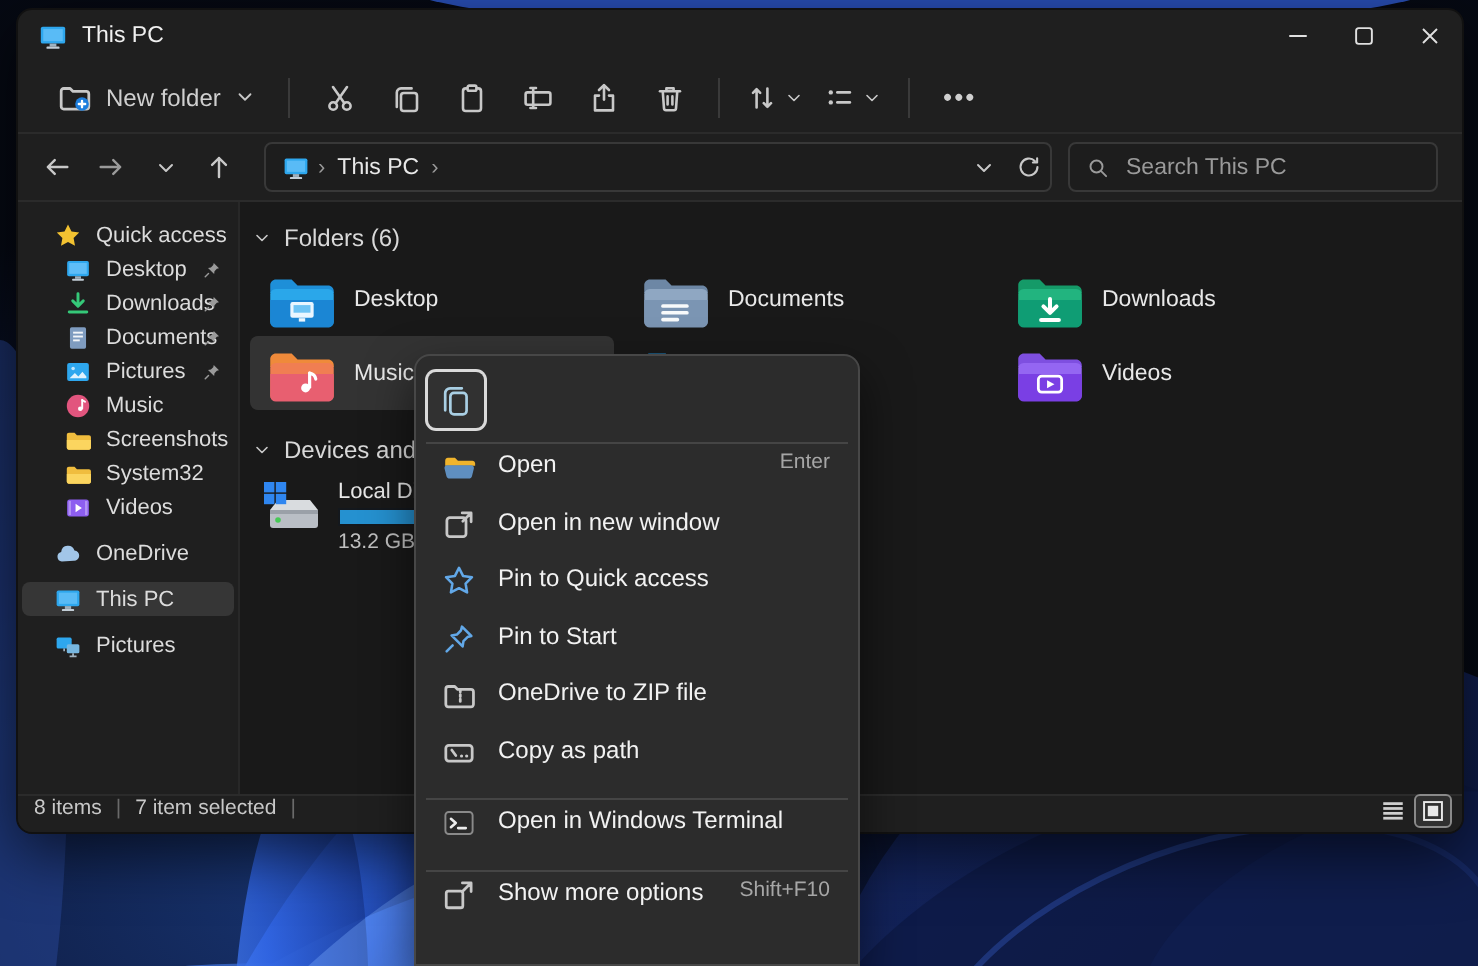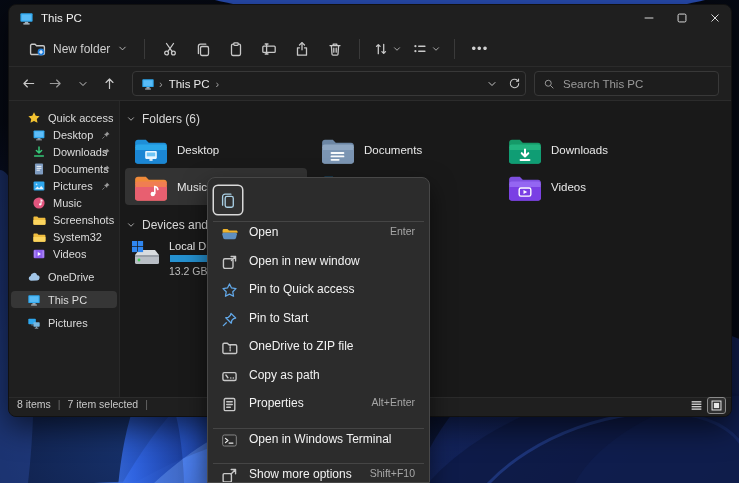--- a/index.html
+++ b/index.html
@@ -669,30 +669,20 @@
           <span class="c-ic">
             <svg width="17" height="17" viewBox="0 0 16 16">
               <rect x="1.8" y="4.4" width="12.4" height="7.4" rx="1.4" stroke="#c8c8c8" stroke-width="1.3" fill="none" stroke-linecap="round" stroke-linejoin="round"></rect>
               <path d="M4.6 6.6l1.9 2.6" stroke="#c8c8c8" stroke-width="1.3" fill="none" stroke-linecap="round" stroke-linejoin="round"></path>
               <circle cx="9.2" cy="9.4" r=".75" fill="#c8c8c8"></circle>
               <circle cx="11.6" cy="9.4" r=".75" fill="#c8c8c8"></circle>
             </svg>
           </span>
           <span class="c-lbl">Copy as path</span>
         </div>
-        <div class="ctx-item">
-          <span class="c-ic">
-            <svg width="17" height="17" viewBox="0 0 16 16">
-              <rect x="3" y="2.4" width="10" height="11.4" rx="1.2" stroke="#c8c8c8" stroke-width="1.3" fill="none" stroke-linecap="round" stroke-linejoin="round"></rect>
-              <path d="M5.4 5.4h5.2M5.4 8h5.2M5.4 10.6h3.4" stroke="#c8c8c8" stroke-width="1.3" fill="none" stroke-linecap="round" stroke-linejoin="round"></path>
-            </svg>
-          </span>
-          <span class="c-lbl">Properties</span>
-          <span class="c-sc">Alt+Enter</span>
-        </div>
         <div class="ctx-sep"></div>
         <div class="ctx-item">
           <span class="c-ic">
             <svg width="17" height="17" viewBox="0 0 16 16">
               <rect x="1.6" y="2.8" width="12.8" height="10.4" rx="1.6" fill="#2a2a2a" stroke="#8a8a8a" stroke-width=".9"></rect>
               <path d="M4.2 6l2.3 2-2.3 2" stroke="#ececec" stroke-width="1.2" fill="none" stroke-linecap="round" stroke-linejoin="round"></path>
               <path d="M7.6 10.4h3.6" stroke="#ececec" stroke-width="1.2" stroke-linecap="round"></path>
             </svg>
           </span>
           <span class="c-lbl">Open in Windows Terminal</span>

